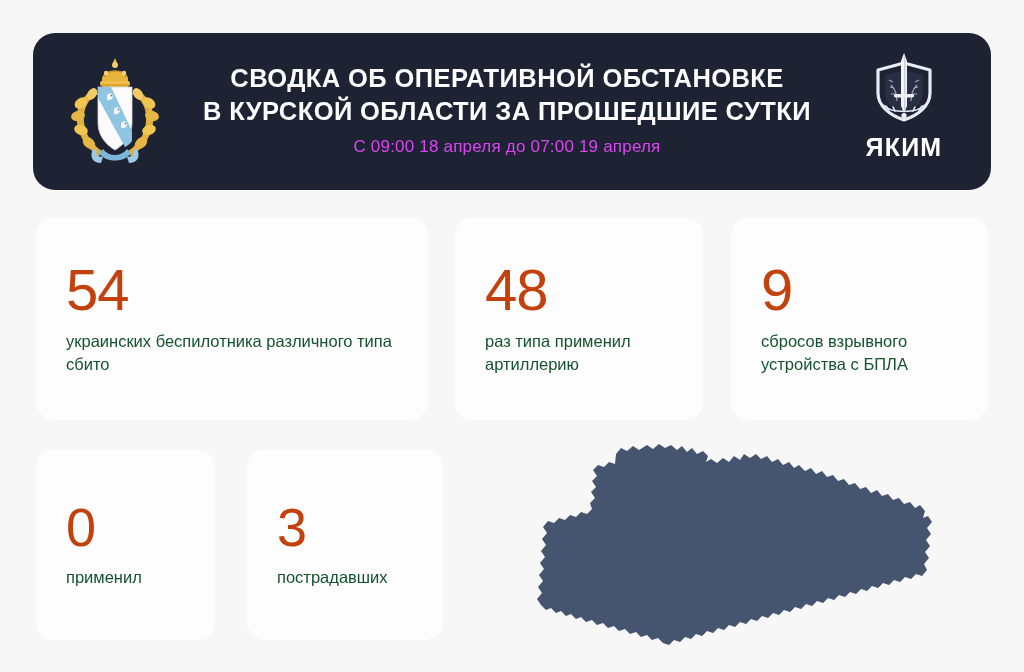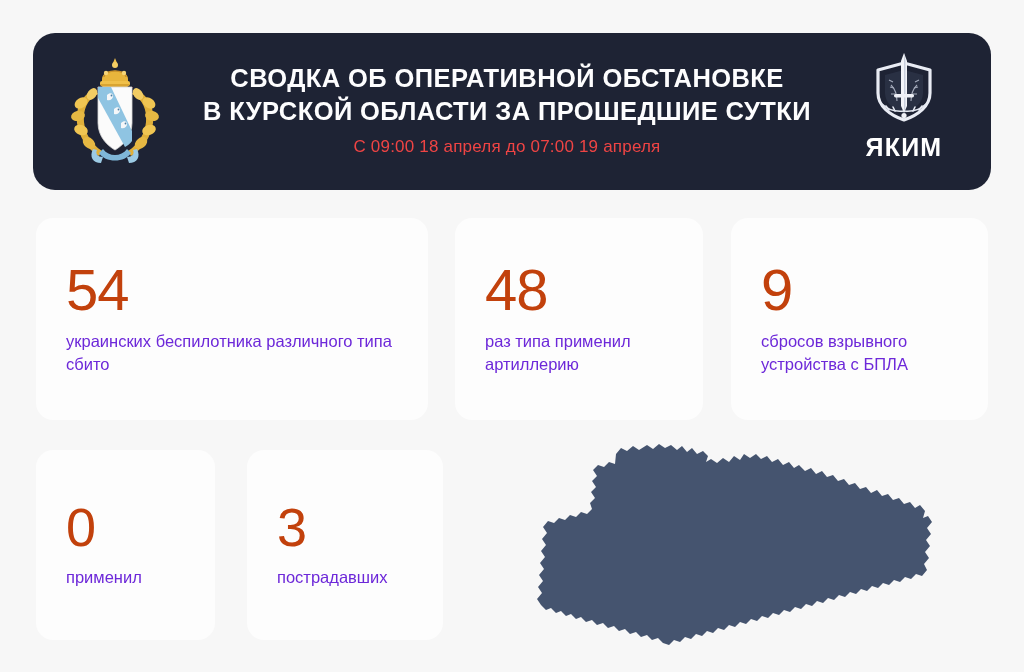--- a/index.html
+++ b/index.html
@@ -56,21 +56,21 @@
     color: #fdfdfe;
     font-size: 25.5px;
     font-weight: 700;
     letter-spacing: 0.4px;
     line-height: 1.28;
     text-align: center;
     white-space: nowrap;
   }
   .subtitle {
     margin-top: 10px;
-    color: #ef4444;
+    color: #d946ef;
     font-size: 17px;
     font-weight: 400;
     letter-spacing: 0.2px;
     text-align: right;
     white-space: nowrap;
   }
   .brand-slot {
     width: 130px;
     height: 125px;
     flex: 0 0 130px;
@@ -108,21 +108,21 @@
   }
   .stat-number {
     color: #c2410c;
     font-size: 58px;
     font-weight: 400;
     line-height: 1;
     letter-spacing: -1px;
   }
   .stat-caption {
     margin-top: 11px;
-    color: #6d28d9;
+    color: #14532d;
     font-size: 16.5px;
     font-weight: 400;
     line-height: 1.42;
   }
 
   
   #card-drones   { left: 36px;  top: 218px; width: 392px; height: 202px; }
   #card-artillery{ left: 455px; top: 218px; width: 248px; height: 202px; }
   #card-drops    { left: 731px; top: 218px; width: 257px; height: 202px; }
 

